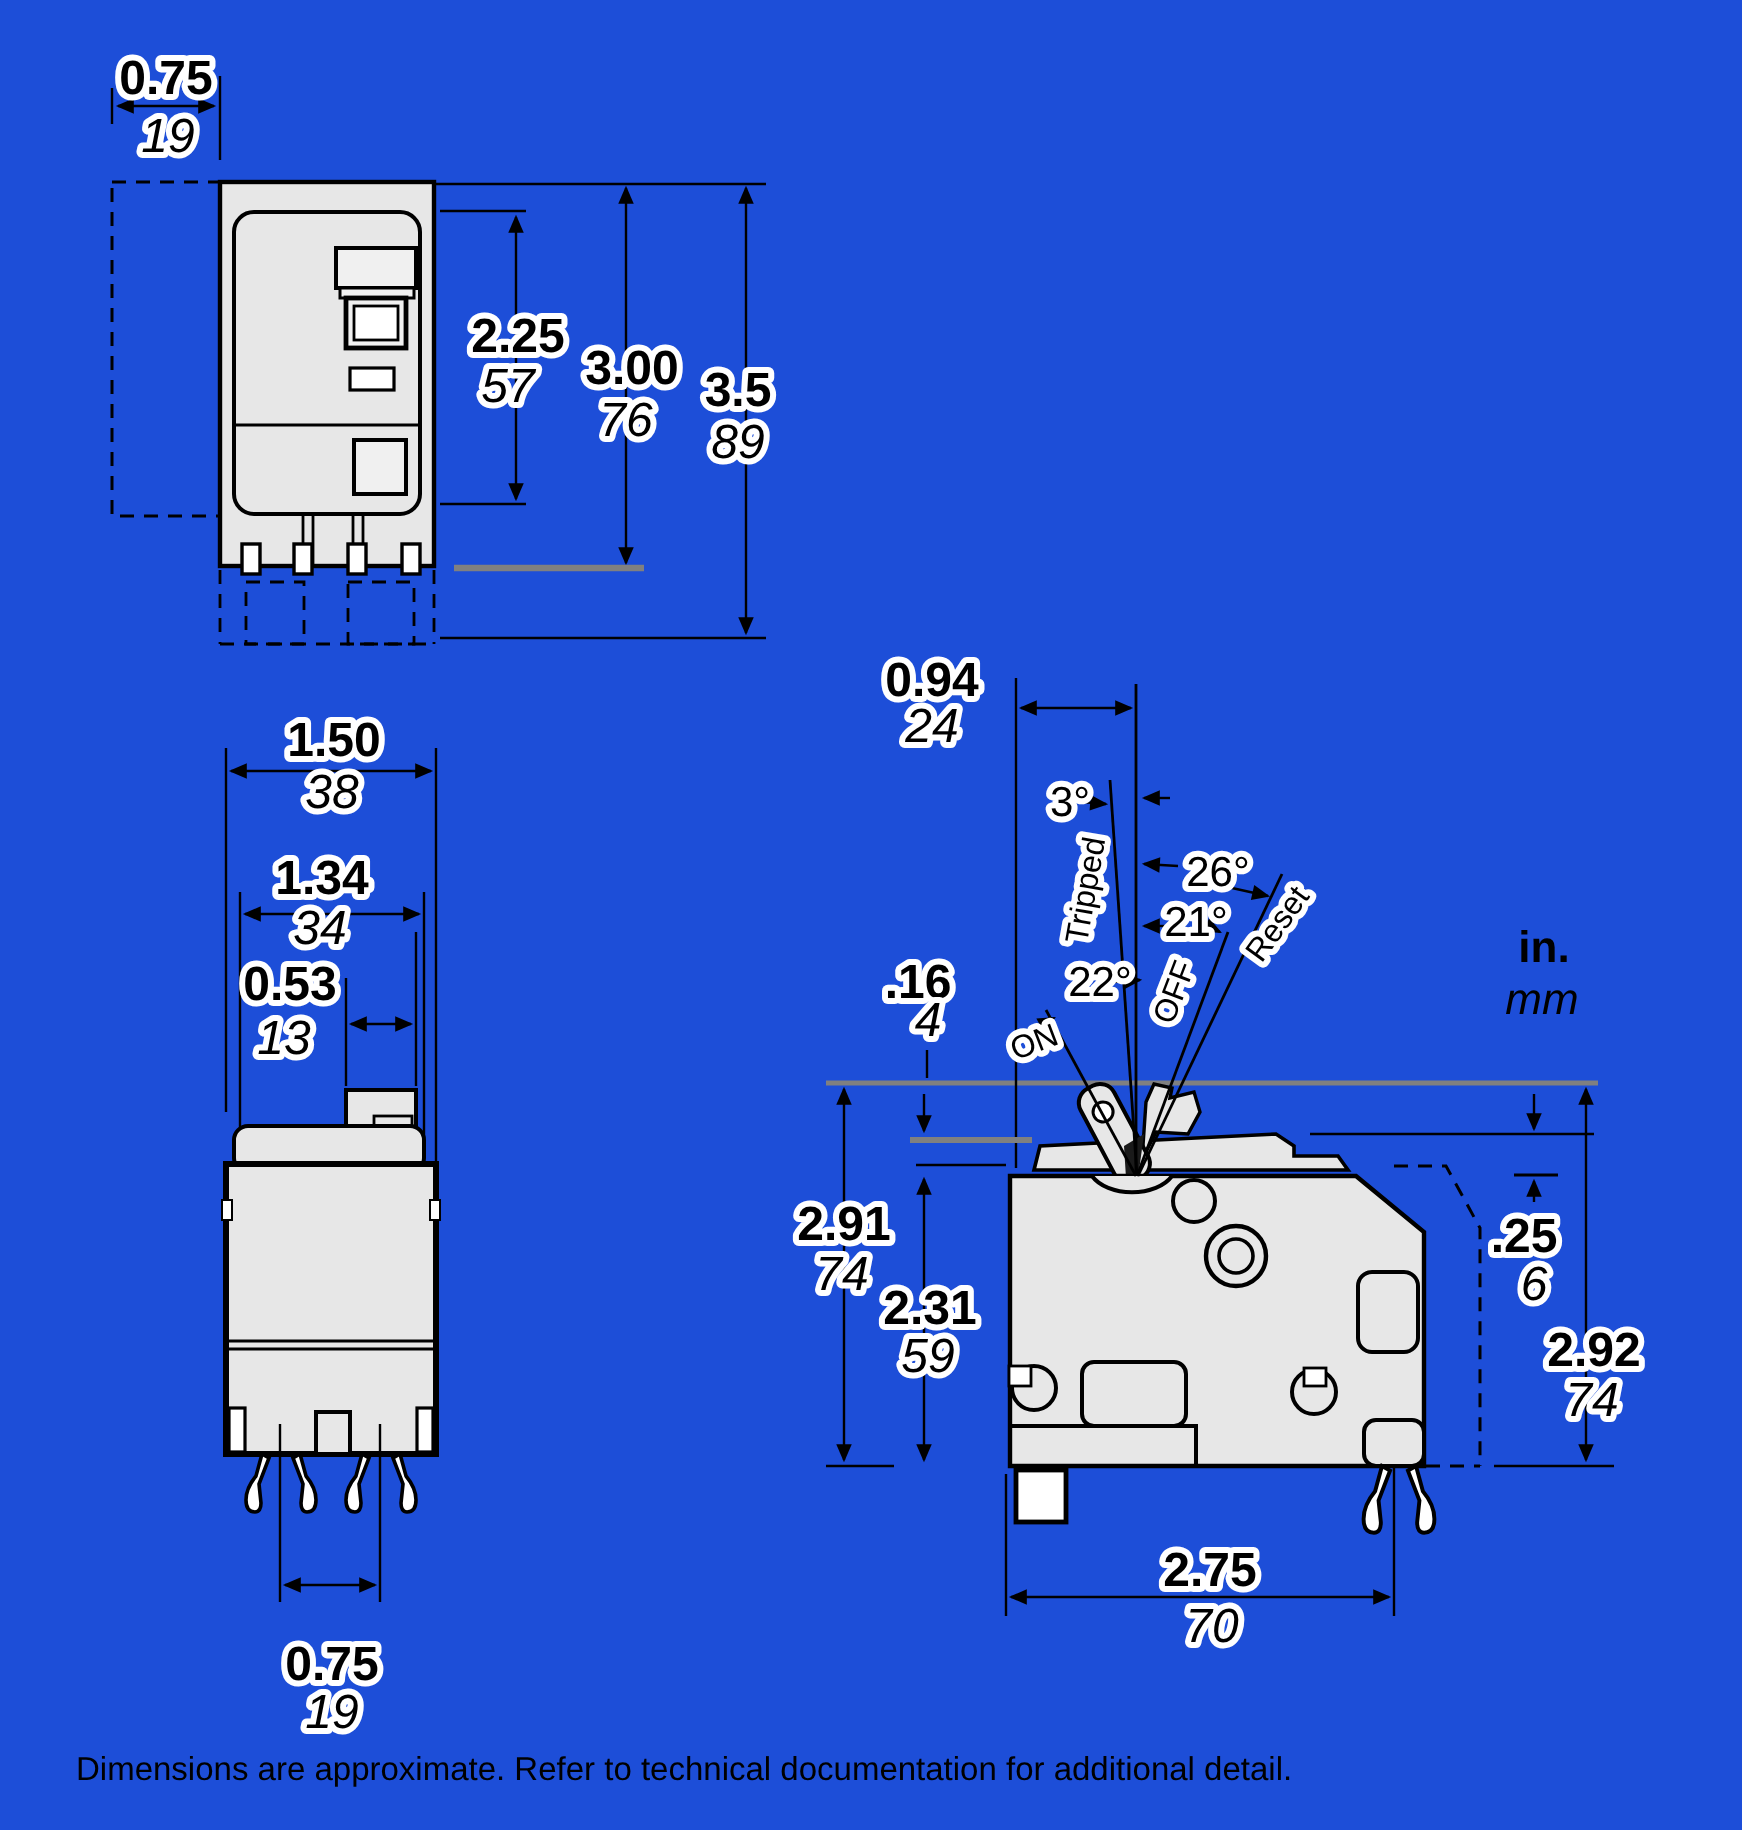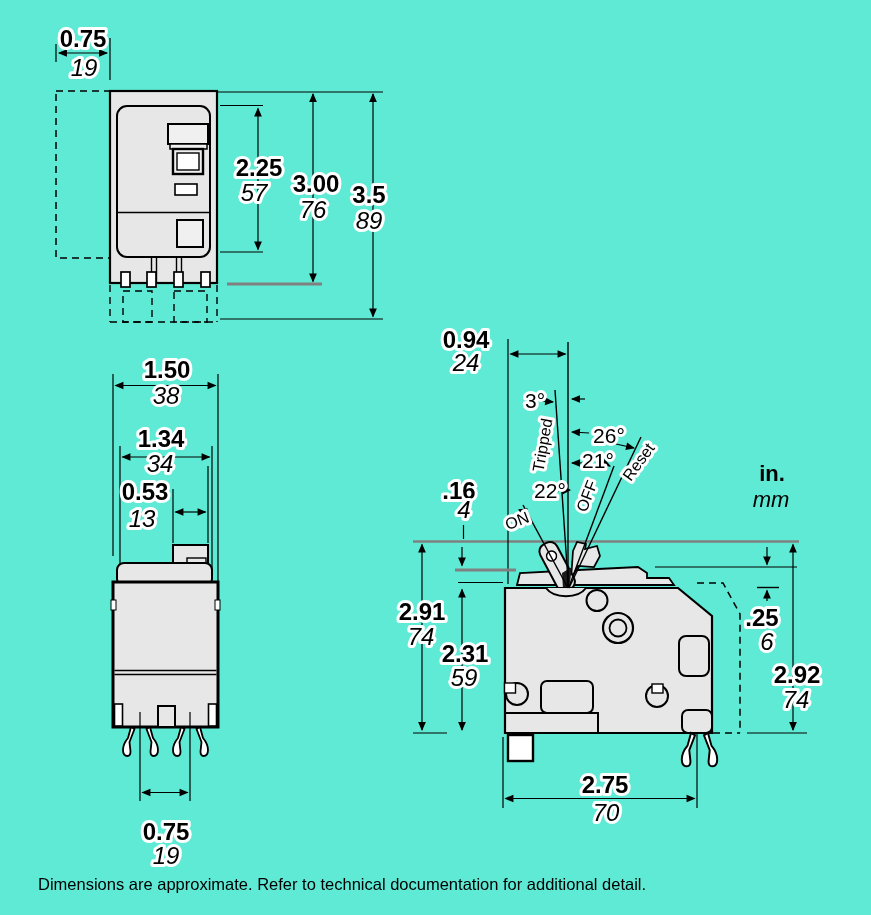--- a/index.html
+++ b/index.html
@@ -1,16 +1,16 @@
 <!DOCTYPE html>
 <html><head>
 <meta charset="utf-8">
 <style>
   html,body{margin:0;padding:0;background:#ffffff;}
-  .stage{position:relative;width:871px;height:915px;background:#5eead4;overflow:hidden;
+  .stage{position:relative;width:871px;height:915px;background:#1d4ed8;overflow:hidden;
          font-family:"Liberation Sans",sans-serif;}
   svg{display:block;}
   text{fill:#000;}
   .din{font-family:"Liberation Sans",sans-serif;font-weight:bold;font-size:24px;text-anchor:middle;}
   .dmm{font-family:"Liberation Sans",sans-serif;font-style:italic;font-size:24px;text-anchor:middle;}
   .ang{font-family:"Liberation Sans",sans-serif;font-size:21px;text-anchor:middle;}
   .pos{font-family:"Liberation Sans",sans-serif;font-size:16px;text-anchor:middle;}
   .unit-in{font-family:"Liberation Sans",sans-serif;font-weight:bold;font-size:22px;text-anchor:middle;}
   .unit-mm{font-family:"Liberation Sans",sans-serif;font-style:italic;font-size:22px;text-anchor:middle;}
   .cap-text{font-family:"Liberation Sans",sans-serif;font-size:16.5px;text-anchor:start;}

